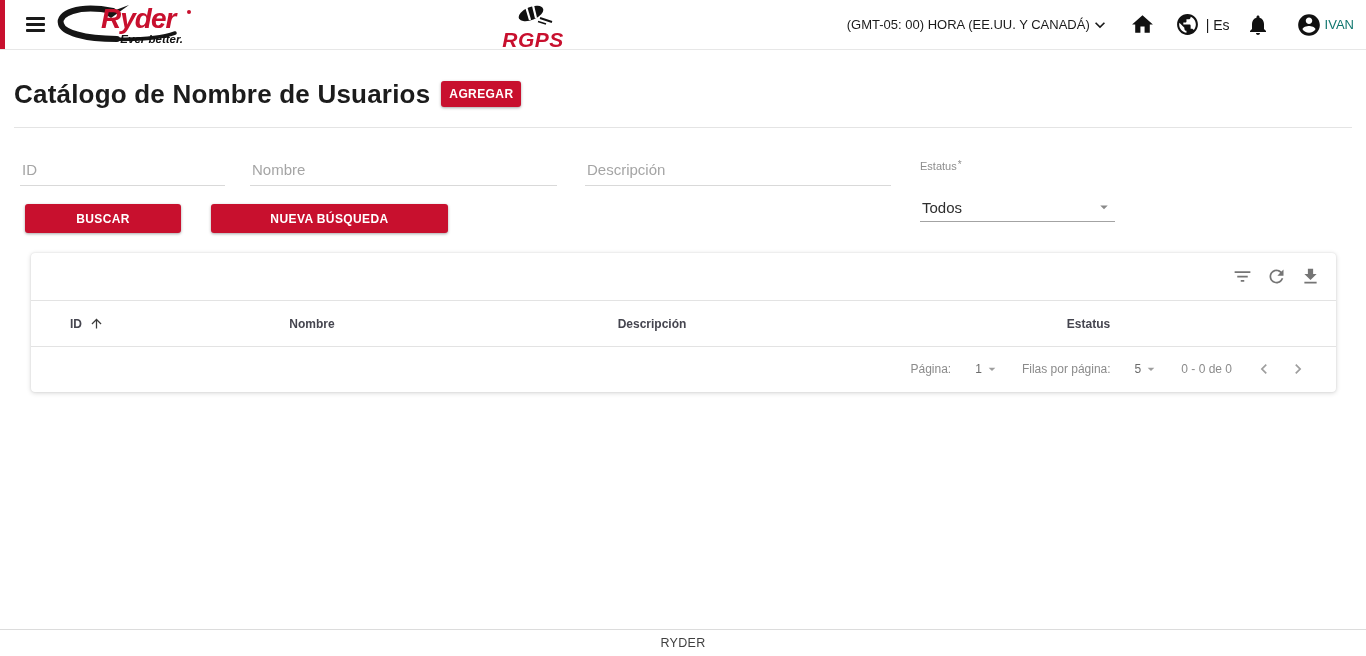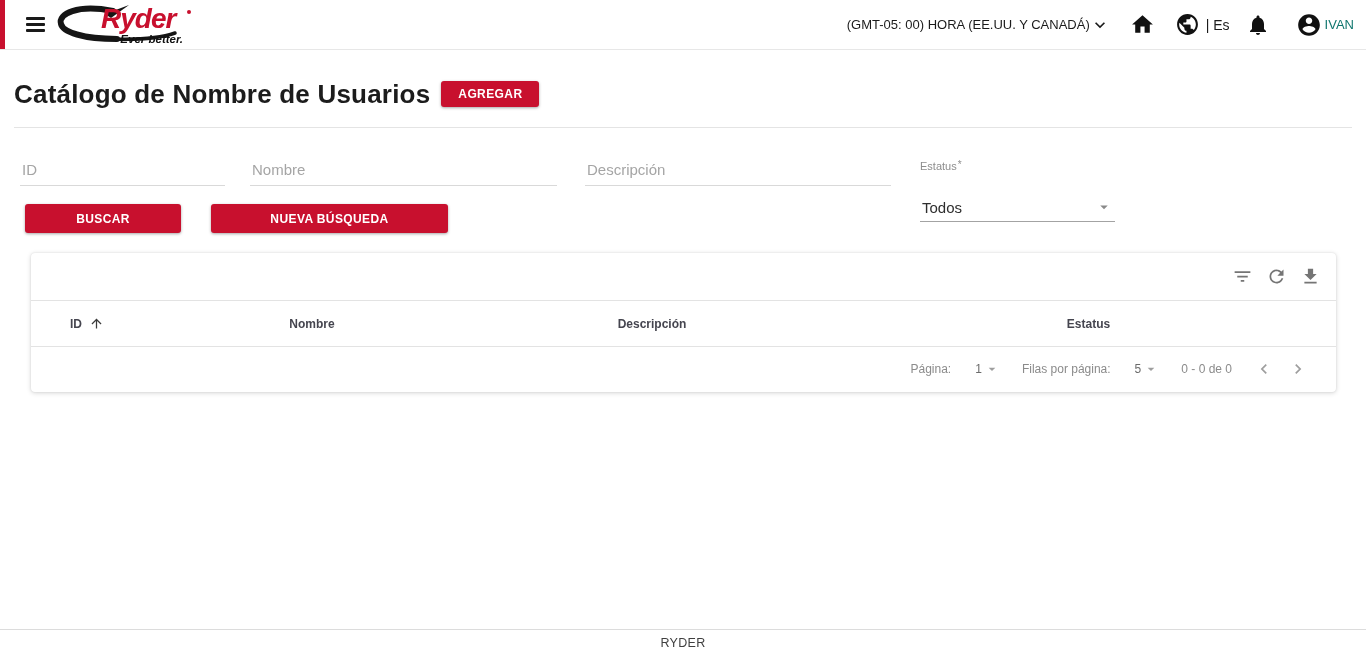--- a/index.html
+++ b/index.html
@@ -56,21 +56,21 @@
   .user-name { font-size: 13px; color: #0f766e; }
   
   .title-row { position: absolute; top: 76px; left: 14px; height: 36px; display: flex; align-items: center; gap: 11px; }
   .page-title { font-size: 26px; font-weight: 700; color: #1c1c1c; letter-spacing: 0.2px; }
   .btn-red {
     background: #C8102E; color: #fff; border: none; cursor: pointer;
     font-family: "Liberation Sans", sans-serif;
     font-size: 12px; font-weight: 700; letter-spacing: 0.4px;
     border-radius: 3px; box-shadow: 0 1px 3px rgba(0,0,0,0.35);
   }
-  .btn-add { height: 26px; padding: 0 17px; }
+  .btn-add { height: 26px; padding: 0 8px; }
   .title-divider { position: absolute; top: 127px; left: 14px; width: 1338px; height: 1px; background: #e4e4e4; }
   
   .filters { position: absolute; top: 140px; left: 0; width: 1366px; height: 46px; }
   .text-field { position: absolute; bottom: 0; }
   .text-field input {
     width: 100%; border: none; border-bottom: 1px solid #d9d9d9; outline: none;
     background: transparent; font-family: "Liberation Sans", sans-serif;
     font-size: 15px; color: #333; padding: 0 0 7px 2px;
   }
   .text-field input::placeholder { color: #a5a5a5; }
@@ -147,20 +147,30 @@
     <svg class="swoosh" width="152" height="45" viewBox="0 0 152 45">
       <path d="M58 8 C 22 1, 3 11, 6 21 C 8 29, 28 36, 62 36" fill="none" stroke="#151515" stroke-width="6" stroke-linecap="round"></path>
       <path d="M58 36 C 88 37, 106 35, 120 30" fill="none" stroke="#151515" stroke-width="3.5" stroke-linecap="round"></path>
       <path d="M50 11 L74 2 L56 15 Z" fill="#151515"></path>
     </svg>
     <span class="ryder-word">Ryder</span>
     <span class="reg-dot"></span>
     <span class="ryder-tagline">Ever better.</span>
   </div>
 
+  <div class="rgps-logo">
+    <svg width="44" height="20" viewBox="0 0 44 20">
+      <ellipse cx="20" cy="8.5" rx="13" ry="6.5" transform="rotate(-22 20 8.5)" fill="#111"></ellipse>
+      <line x1="15" y1="1.5" x2="19" y2="15" stroke="#fff" stroke-width="2.2"></line>
+      <line x1="22" y1="0.5" x2="25" y2="13" stroke="#fff" stroke-width="2.2"></line>
+      <line x1="29" y1="13" x2="41" y2="17" stroke="#111" stroke-width="2"></line>
+      <line x1="27" y1="16.5" x2="35" y2="19" stroke="#111" stroke-width="1.5"></line>
+    </svg>
+    <span class="rgps-word">RGPS</span>
+  </div>
 
   <div class="header-right">
     <button class="tz-select">
       <span class="tz-text">(GMT-05: 00) HORA (EE.UU. Y CANADÁ)</span>
       <svg width="20" height="20" viewBox="0 0 24 24" fill="#1a1a1a">
           <path d="M16.59 8.59 12 13.17 7.41 8.59 6 10l6 6 6-6z"></path>
         </svg>
     </button>
     <button class="icon-btn" style="margin-left:20px">
       <svg width="25" height="25" viewBox="0 0 24 24" fill="#111">

